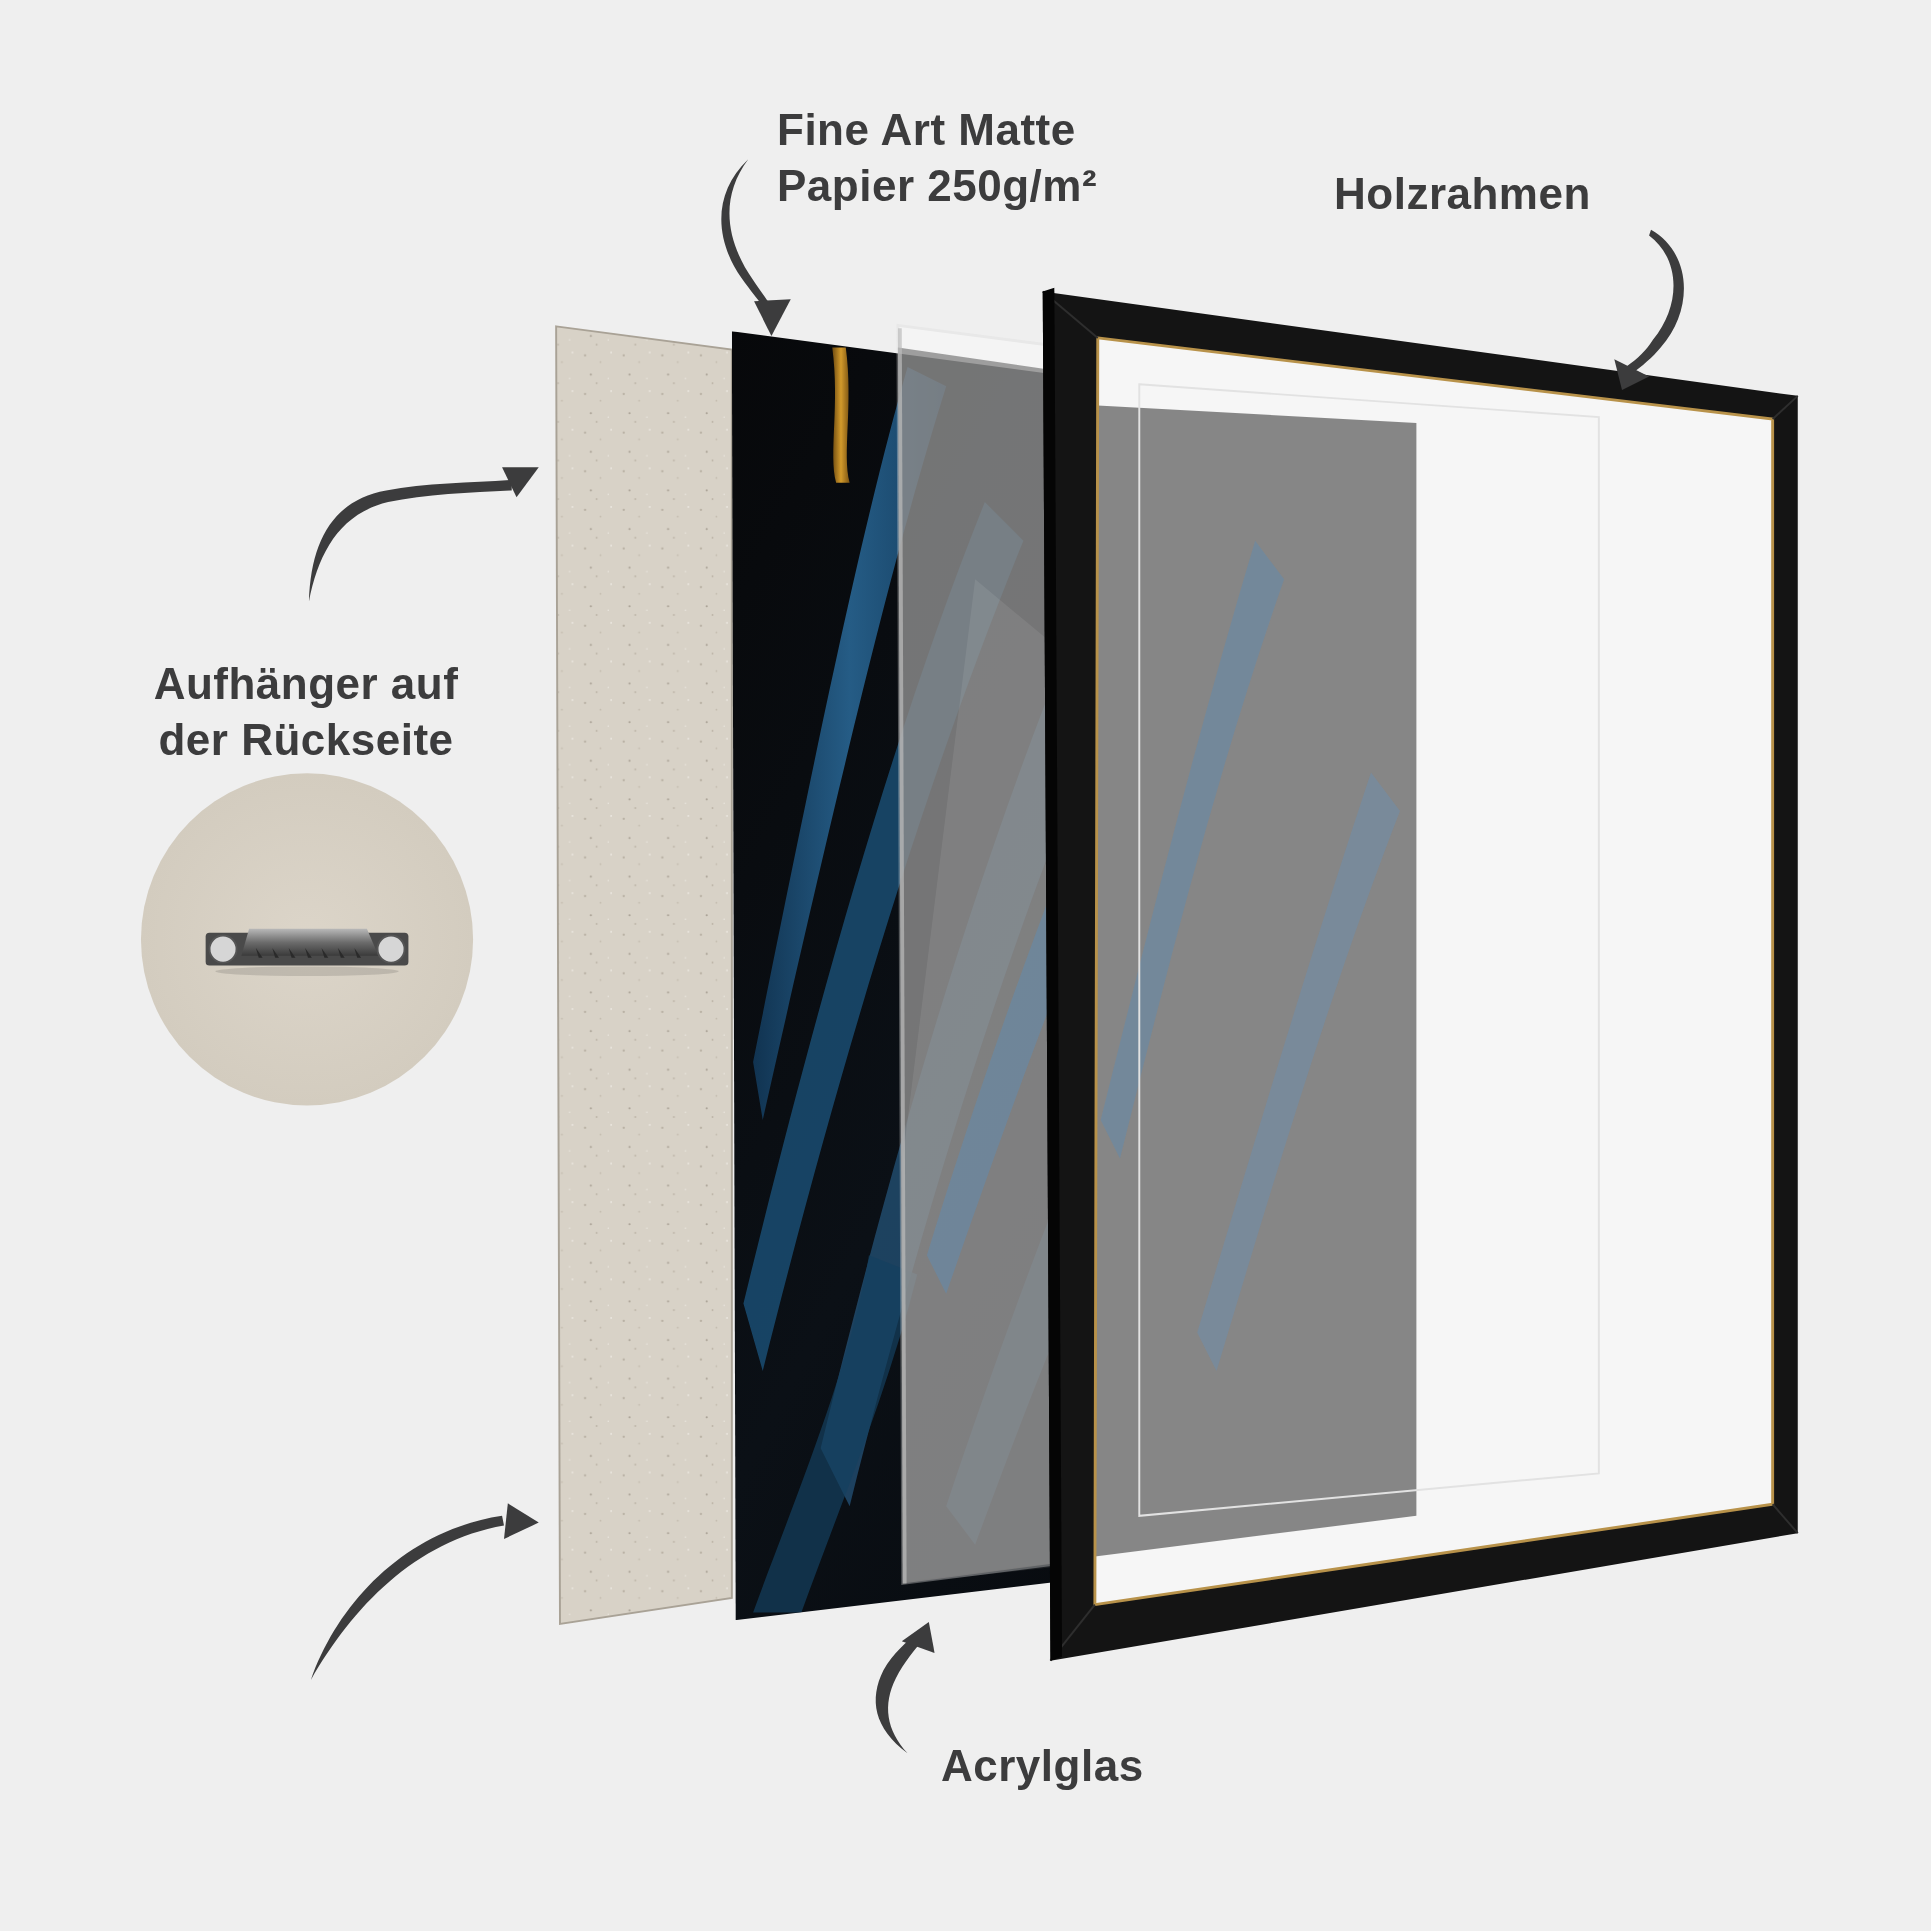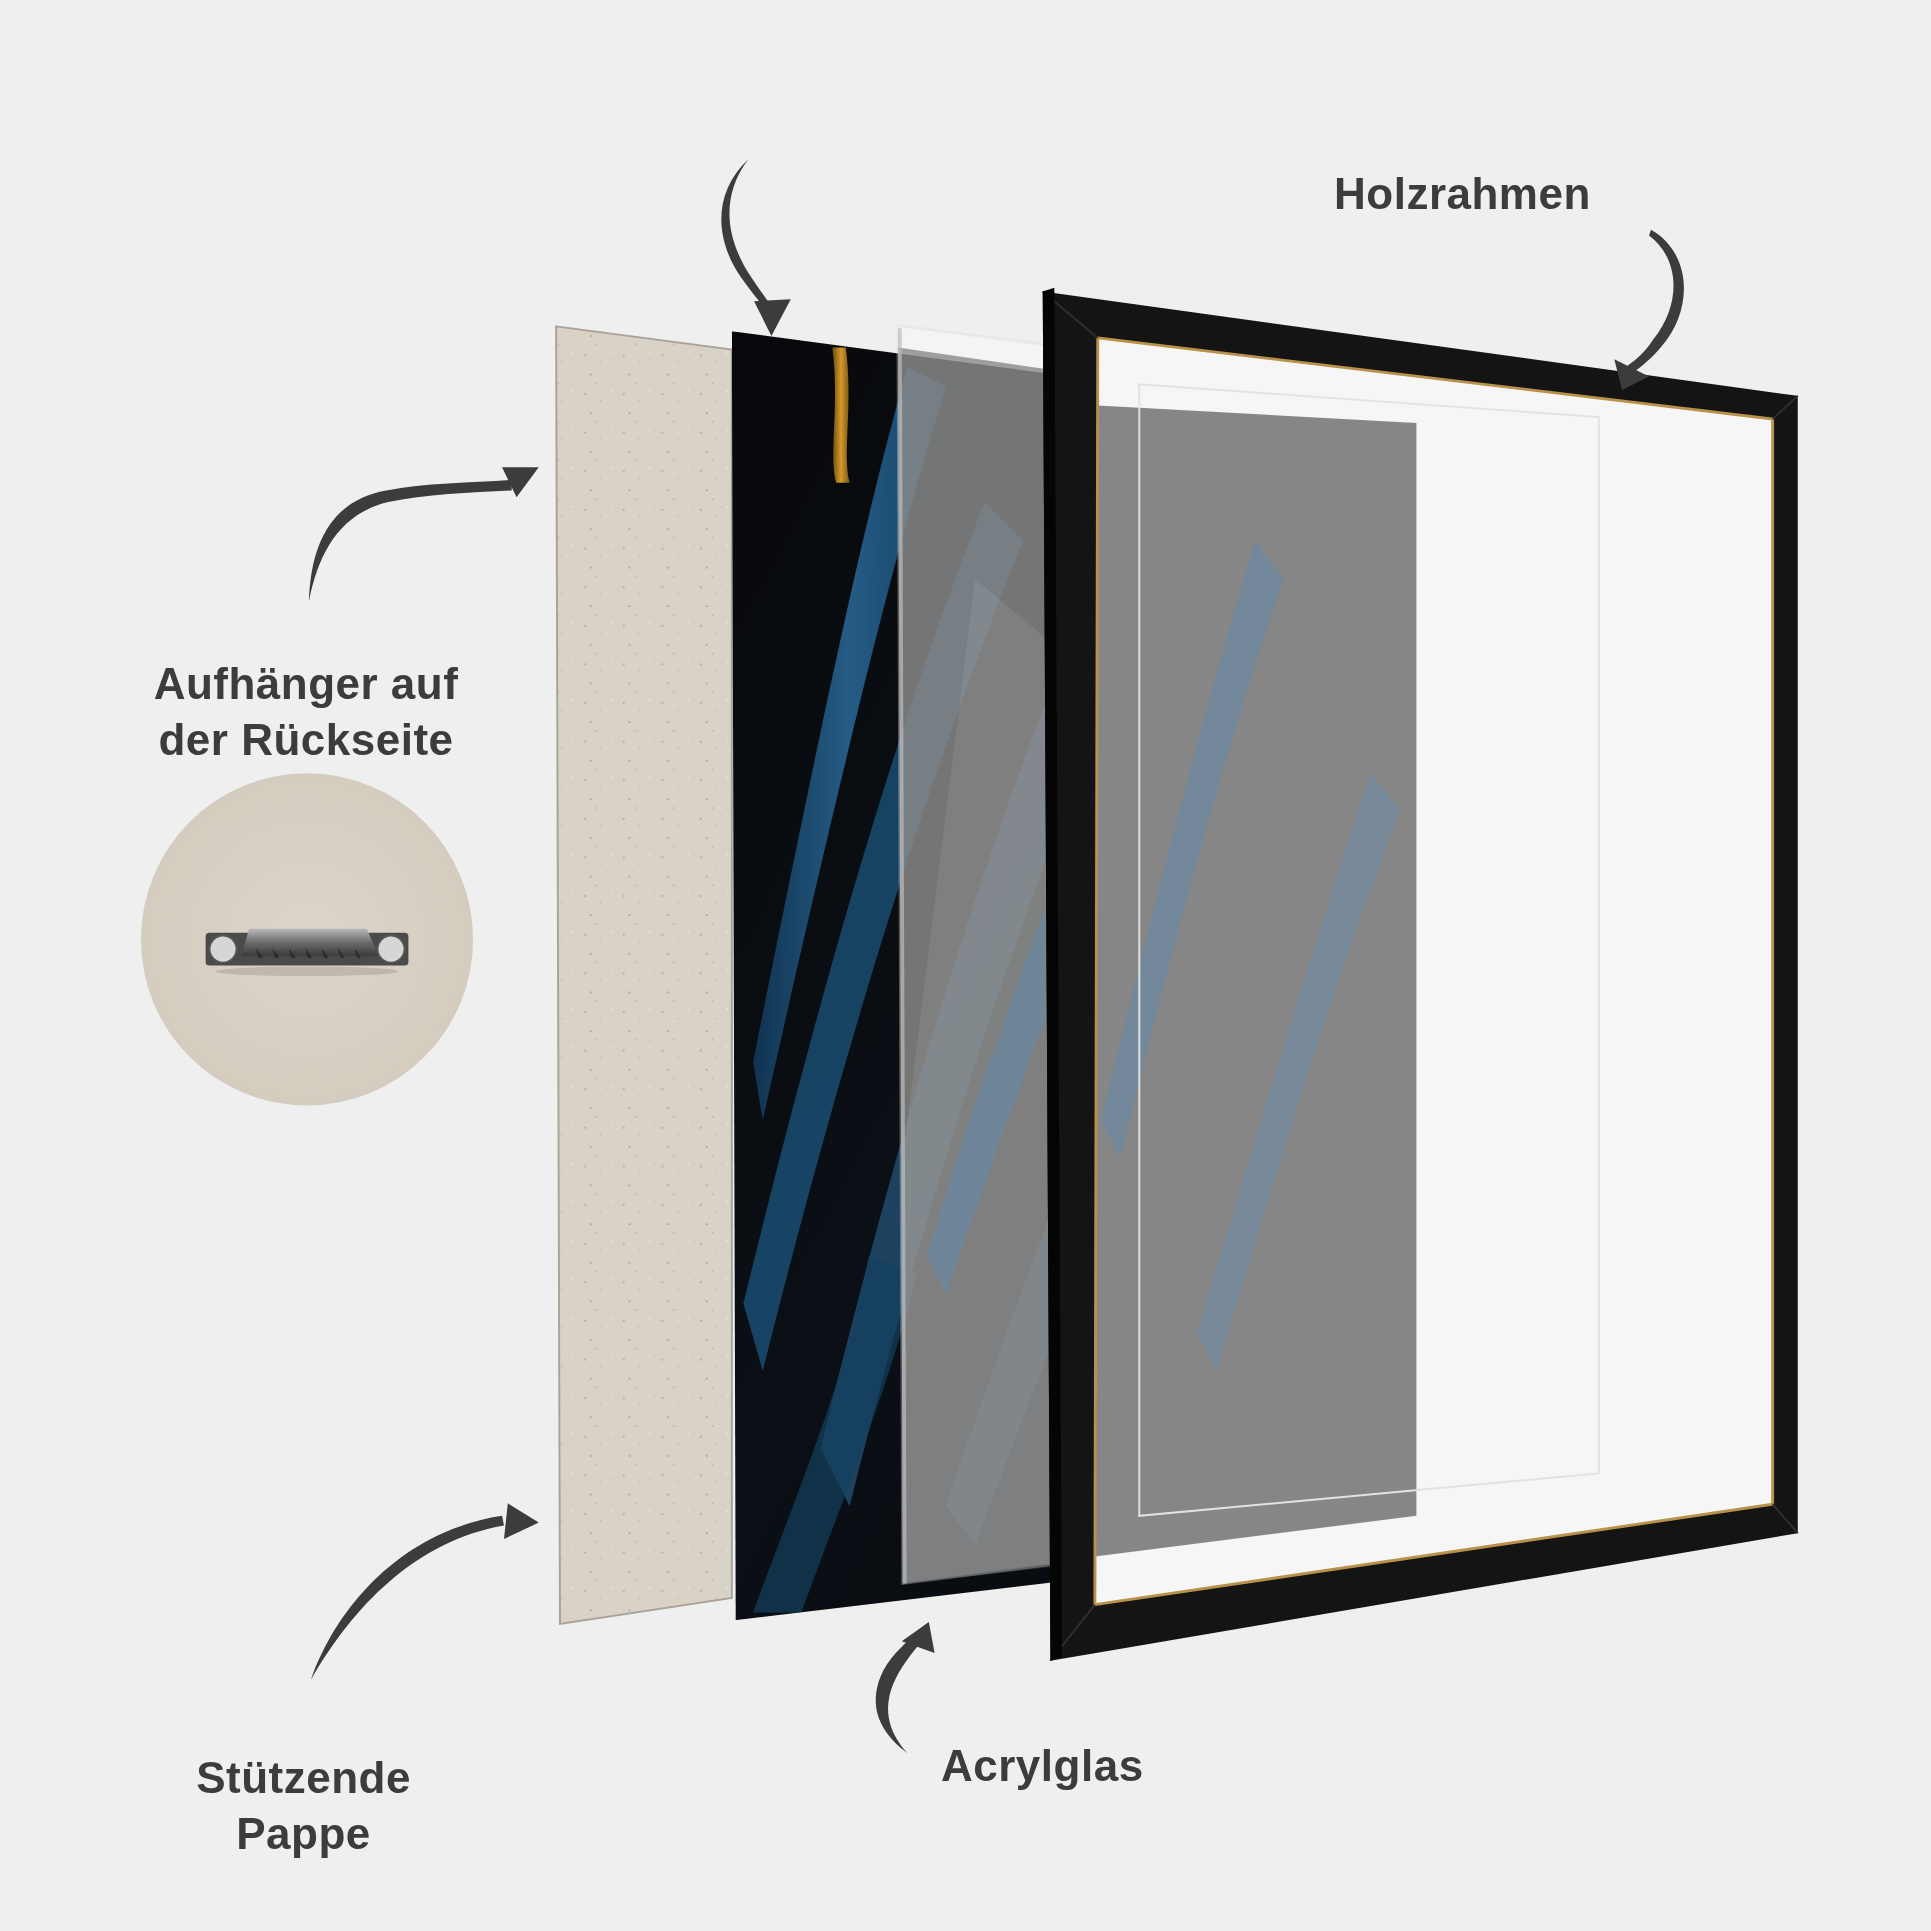--- a/index.html
+++ b/index.html
@@ -165,32 +165,32 @@
         <polygon points="526,1557 558,1577 522,1594"></polygon>
       </g>
 
       <g>
         <path d="M940,1816 C905,1790 900,1760 915,1730 C925,1712 940,1700 950,1690 L958,1696 C948,1708 936,1722 928,1738 C914,1766 918,1792 940,1816 Z"></path>
         <polygon points="934,1700 962,1680 968,1712"></polygon>
       </g>
     </g>
   </svg>
 
+  <div class="label" id="lbl-paper">
+    <span class="line">Fine Art Matte</span>
+    <span class="line">Papier 250g/m²</span>
+  </div>
 
   <div class="label" id="lbl-frame">
     <span class="line">Holzrahmen</span>
   </div>
 
   <div class="label center" id="lbl-hanger">
     <span class="line">Aufhänger auf</span>
     <span class="line">der Rückseite</span>
   </div>
 
-  <div class="label center" id="lbl-backing">
-    <span class="line">Stützende</span>
-    <span class="line">Pappe</span>
-  </div>
 
   <div class="label" id="lbl-acrylic">
     <span class="line">Acrylglas</span>
   </div>
 </div>
 
 
 </body></html>

